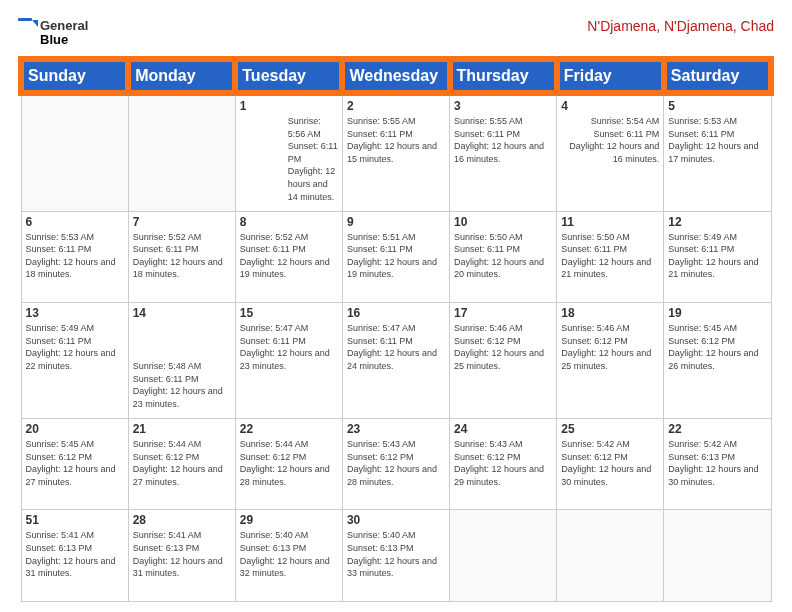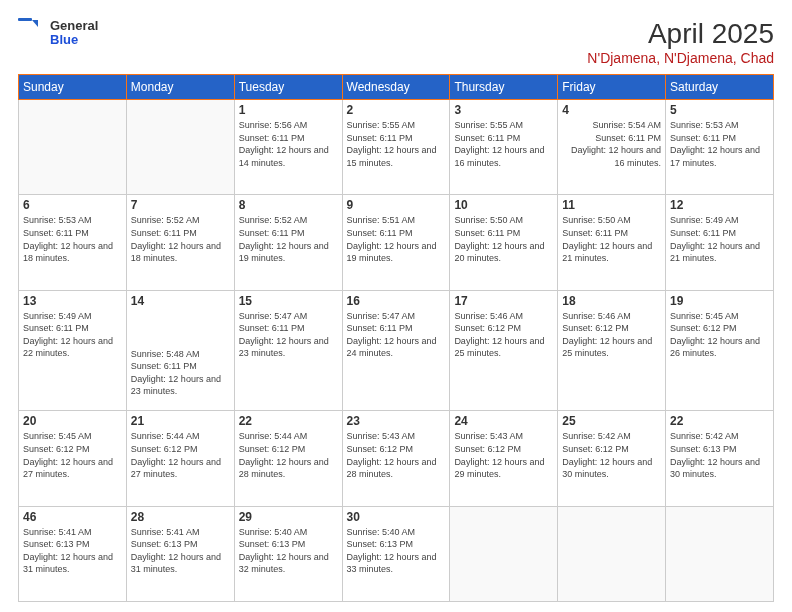--- a/index.html
+++ b/index.html
@@ -19,31 +19,31 @@
     }
     .header {
       display: flex;
       justify-content: space-between;
       align-items: flex-start;
       margin-bottom: 8px;
     }
     .logo {
       display: flex;
       align-items: center;
-      gap: 12px;
+      gap: 2px;
     }
     .logo-text {
       display: flex;
       flex-direction: column;
       font-size: 13px;
       font-weight: bold;
       line-height: 1.1;
     }
     .logo-general { color: #333; }
-    .logo-blue { color: #1d4ed8; }
+    .logo-blue { color: #000000; }
     .title-block {
       text-align: right;
     }
     .title-block h1 {
       font-size: 28px;
       font-weight: normal;
       color: #333;
     }
     .title-block h2 {
       font-size: 14px;
@@ -52,25 +52,25 @@
     }
     .calendar {
       flex: 1;
       border-collapse: collapse;
       width: 100%;
       table-layout: fixed;
     }
     .calendar thead th {
       background: #2563c7;
       color: #fff;
-      font-size: 12px;
-      font-weight: normal;
+      font-size: 16px;
+      font-weight: bold;
       padding: 5px 4px;
       text-align: left;
-      border: 1px solid #f97316;
+      border: 6px solid #f97316;
     }
     .calendar tbody td {
       border: 1px solid #ccc;
       vertical-align: top;
       padding: 3px 4px;
       font-size: 9.5px;
       color: #333;
       height: 88px;
     }
     .calendar tbody td.empty {
@@ -98,21 +98,20 @@
     <svg width="20" height="30" viewBox="0 0 20 30">
       <polygon points="14,2 20,2 20,9" fill="#2563c7"></polygon>
       <rect x="0" y="0" width="14" height="3" fill="#2563c7" rx="1"></rect>
     </svg>
     <div class="logo-text">
       <span class="logo-general">General</span>
       <span class="logo-blue">Blue</span>
     </div>
   </div>
     <div class="title-block">
-      <h1>April 2025</h1>
       <h2>N'Djamena, N'Djamena, Chad</h2>
     </div>
   </div>
 
   <table class="calendar">
     <thead>
       <tr>
       <th>Sunday</th>
           <th>Monday</th>
           <th>Tuesday</th>
@@ -121,21 +120,21 @@
           <th>Friday</th>
           <th>Saturday</th>
         </tr>
     </thead>
     <tbody id="cal-body">
     <tr>
           <td class="empty"></td>
           <td class="empty"></td>
           <td>
             <span class="day-num">1</span>
-            <div class="day-info" style="white-space: pre-line;">Sunrise: 5:56 AM
+            <div class="day-info" style="white-space: pre-line; margin-left: 48px;">Sunrise: 5:56 AM
 Sunset: 6:11 PM
 Daylight: 12 hours and 14 minutes.</div>
           </td>
           <td>
             <span class="day-num">2</span>
             <div class="day-info" style="white-space: pre-line;">Sunrise: 5:55 AM
 Sunset: 6:11 PM
 Daylight: 12 hours and 15 minutes.</div>
           </td>
           <td>
@@ -284,21 +283,21 @@
           </td>
           <td>
             <span class="day-num">22</span>
             <div class="day-info" style="white-space: pre-line;">Sunrise: 5:42 AM
 Sunset: 6:13 PM
 Daylight: 12 hours and 30 minutes.</div>
           </td>
         </tr>
         <tr>
           <td>
-            <span class="day-num">46</span>
+            <span class="day-num">51</span>
             <div class="day-info" style="white-space: pre-line;">Sunrise: 5:41 AM
 Sunset: 6:13 PM
 Daylight: 12 hours and 31 minutes.</div>
           </td>
           <td>
             <span class="day-num">28</span>
             <div class="day-info" style="white-space: pre-line;">Sunrise: 5:41 AM
 Sunset: 6:13 PM
 Daylight: 12 hours and 31 minutes.</div>
           </td>

